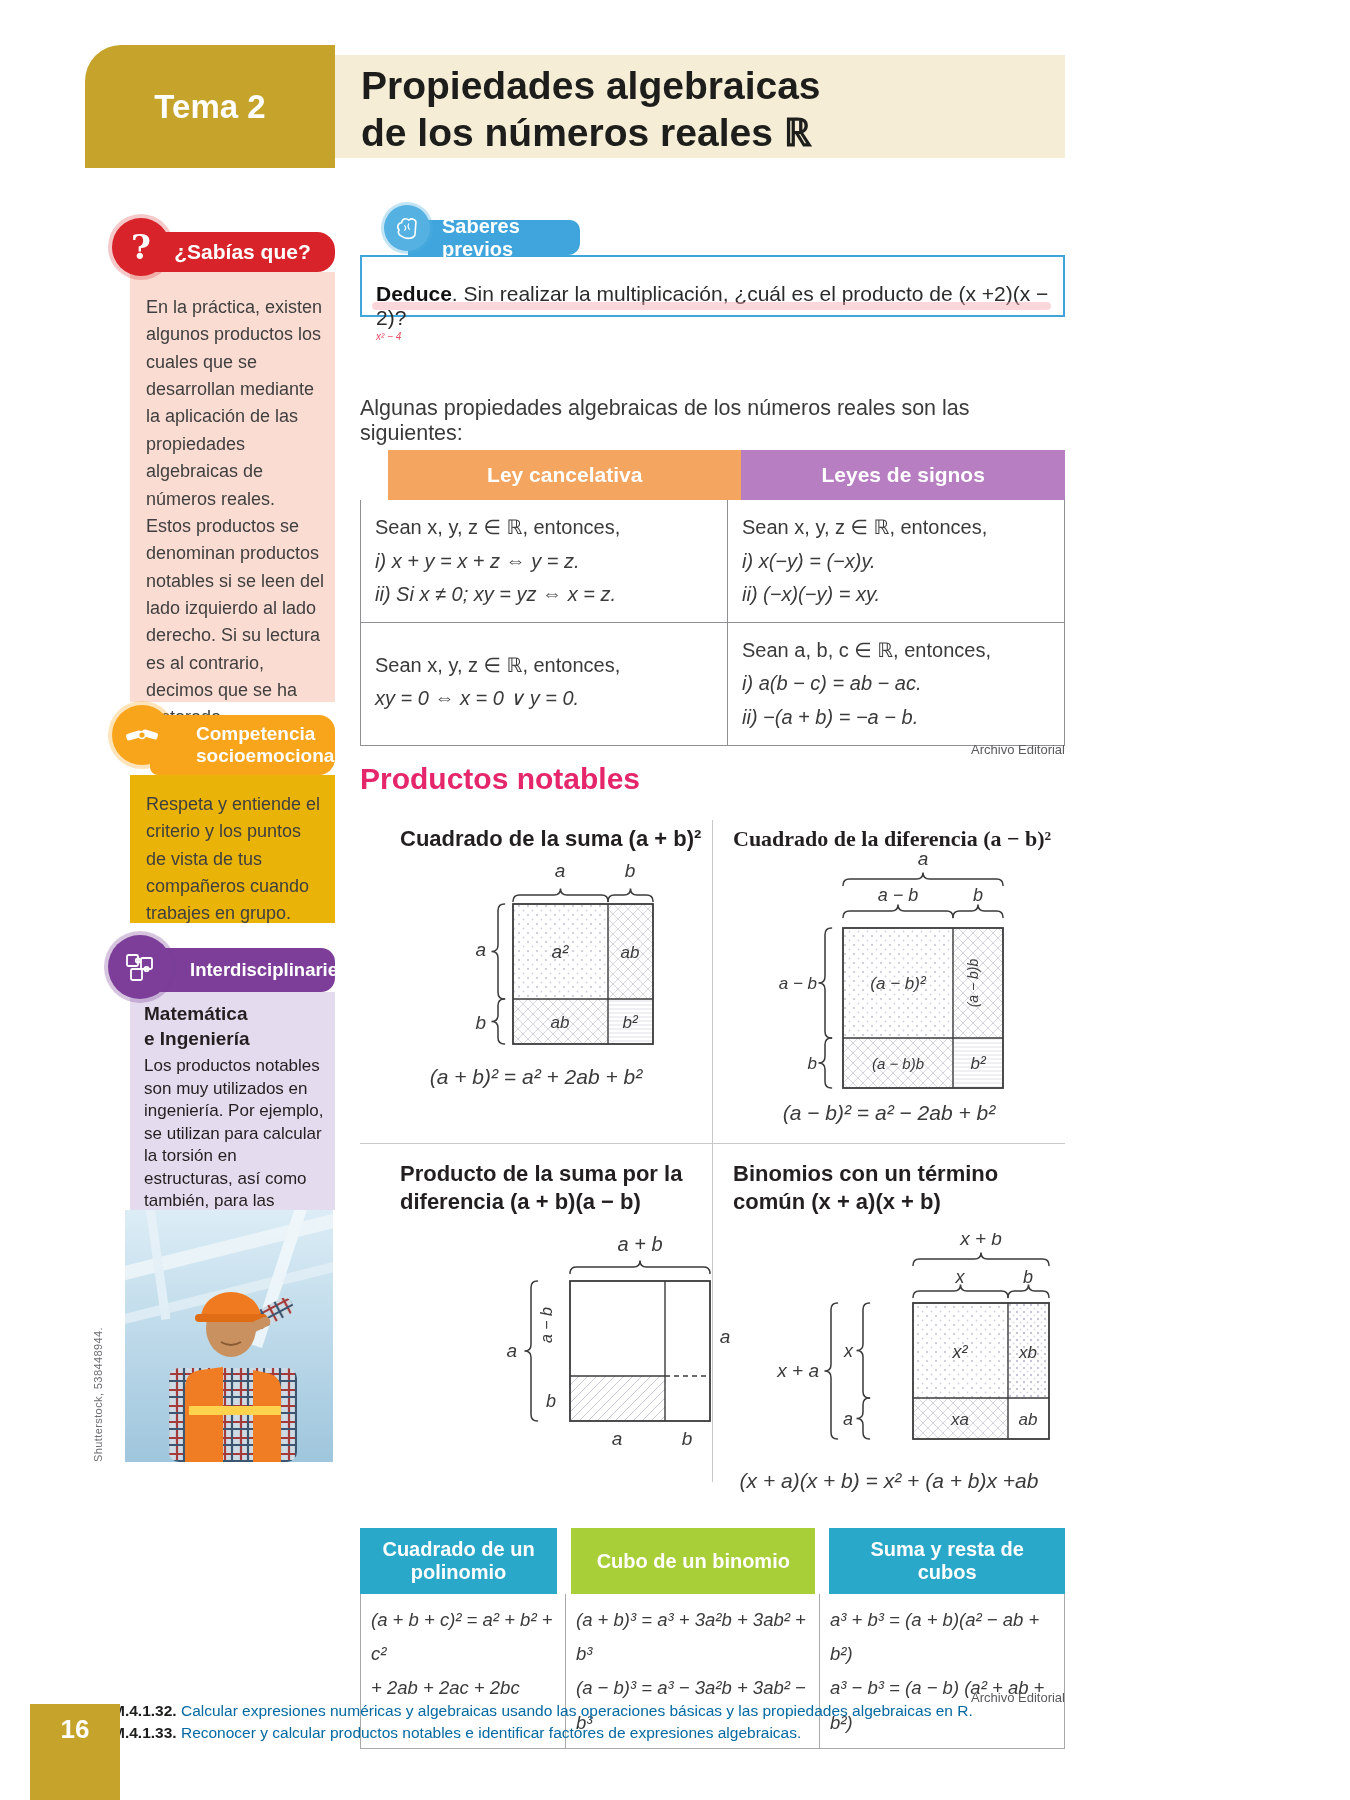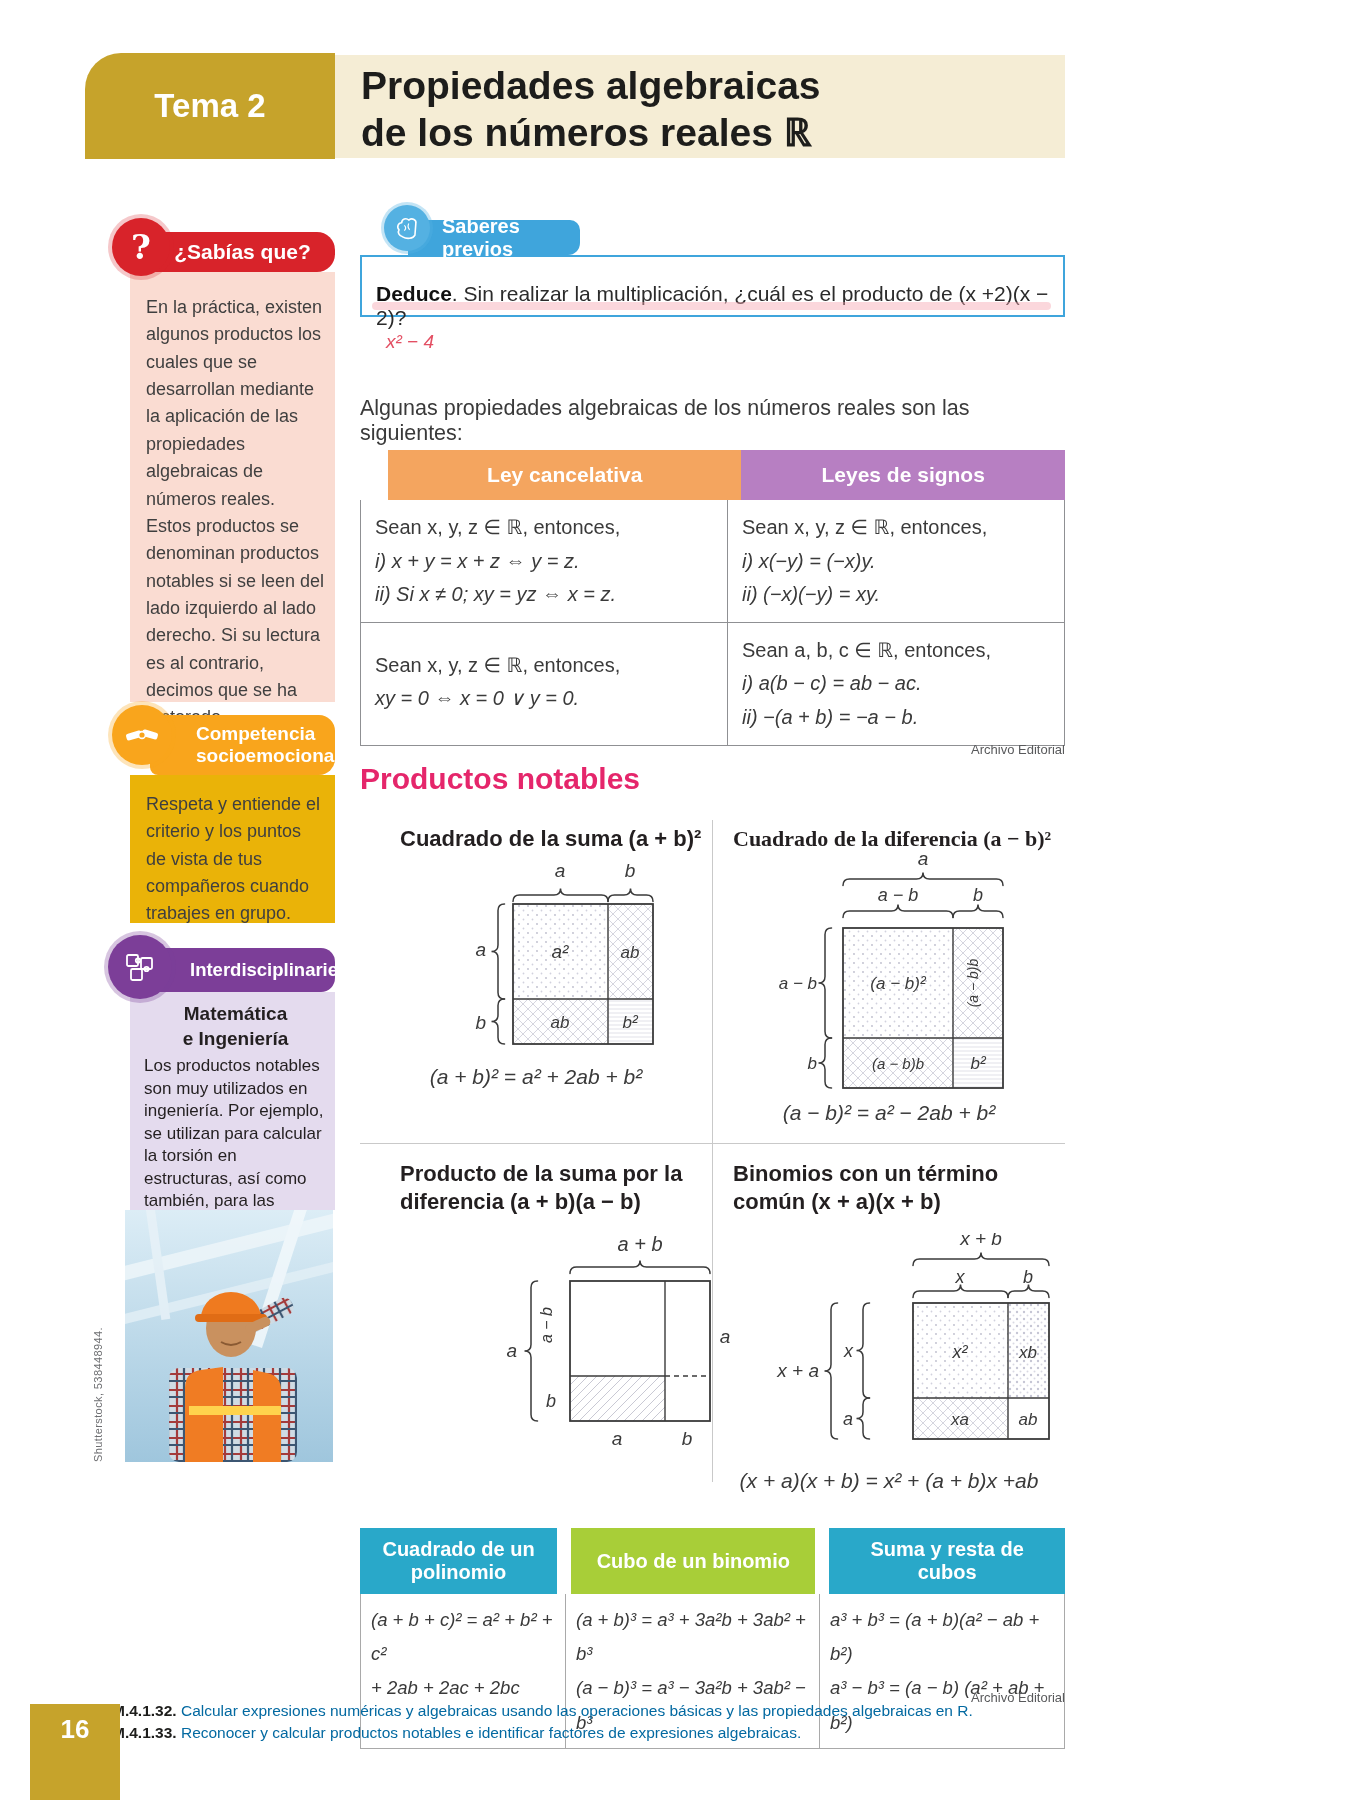--- a/index.html
+++ b/index.html
@@ -1,21 +1,21 @@
 <!DOCTYPE html>
 <html><head>
 <meta charset="utf-8">
 <style>
   * { margin:0; padding:0; box-sizing:border-box; }
   html,body { background:#fff; }
   body { width:1350px; height:1800px; position:relative; font-family:"Liberation Sans",sans-serif; color:#231f20; overflow:hidden; }
   .abs { position:absolute; }
 
   
-  .tema-tab { left:85px; top:53px; width:250px; height:106px; background:#c6a32b; border-radius:36px 0 0 0;
+  .tema-tab { left:85px; top:45px; width:250px; height:123px; background:#c6a32b; border-radius:36px 0 0 0;
               display:flex; align-items:center; justify-content:center; }
   .tema-tab span { color:#fff; font-size:33px; font-weight:bold; }
   .title-band { left:335px; top:55px; width:730px; height:103px; background:#f5edd5; padding:8px 0 0 26px; }
   .title-band div { font-size:39px; font-weight:bold; line-height:1.2; color:#1d1d1b; }
 
   
   .icon-circle { border-radius:50%; display:flex; align-items:center; justify-content:center; z-index:5; }
   .sb-pill { color:#fff; font-weight:bold; display:flex; flex-direction:column; justify-content:center; z-index:3; }
   .side-body { background:#fadcd2; font-size:18px; line-height:1.52; color:#3f3f3f; }
 
@@ -24,35 +24,35 @@
   .sabias-pill  { left:150px; top:232px; width:185px; height:40px; background:#d8232a; border-radius:6px 18px 18px 6px; align-items:center; font-size:21px; }
   .sabias-body  { left:130px; top:272px; width:205px; height:430px; padding:22px 10px 10px 16px; }
 
   .comp-icon { left:112px; top:705px; width:60px; height:60px; background:#f9a51c; box-shadow:0 0 0 4px rgba(249,165,28,.3); }
   .comp-pill { left:150px; top:715px; width:185px; height:60px; background:#f9a51c; border-radius:8px 16px 16px 8px; padding-left:46px; font-size:19px; line-height:1.15; }
   .comp-body { left:130px; top:775px; width:205px; height:148px; background:#fcf0d4; padding:16px 10px 8px 16px; }
 
   .inter-icon { left:108px; top:935px; width:64px; height:64px; background:#7c3e98; box-shadow:0 0 0 4px rgba(124,62,152,.3); }
   .inter-pill { left:148px; top:948px; width:187px; height:44px; background:#7c3e98; border-radius:8px 14px 14px 8px; padding-left:42px; font-size:18.5px; }
   .inter-body { left:130px; top:992px; width:205px; height:218px; background:#e4dbee; padding:10px 8px 6px 14px; font-size:17px; line-height:1.32; }
-  .inter-sub { text-align:center; font-weight:bold; font-size:19px; line-height:1.3; color:#231f20; }
+  .inter-sub { text-align:left; font-weight:bold; font-size:19px; line-height:1.3; color:#231f20; }
   .inter-text { margin-top:4px; }
 
   .photo { left:125px; top:1210px; width:208px; height:252px; }
   .photo-credit { left:92px; top:1280px; height:182px; writing-mode:vertical-rl; transform:rotate(180deg);
                   font-size:11px; color:#6d6e71; letter-spacing:.4px; }
 
   
   .sab-icon { left:384px; top:205px; width:46px; height:46px; background:#54b1e2; box-shadow:0 0 0 3px rgba(84,177,226,.35); }
   .sab-pill { left:408px; top:220px; width:172px; height:35px; background:#3fa5dc; border-radius:8px 10px 12px 0;
               color:#fff; font-weight:bold; font-size:20px; display:flex; align-items:center; padding-left:34px; z-index:3; }
   .deduce-box { left:360px; top:255px; width:705px; height:62px; border:2px solid #3fa5dc; background:#fff; padding:25px 0 0 14px; z-index:2; }
   .deduce-line { font-size:21px; color:#2b2b2b; }
   .deduce-line b { color:#111; }
-  .deduce-ans { font-size:19px; font-style:italic; color:#e34f63; margin-top:1px;margin-left:10px; }
+  .deduce-ans { font-size:10px; font-style:italic; color:#e34f63; margin-top:1px; }
   .smear { position:absolute; left:10px; right:12px; bottom:5px; height:8px; background:rgba(246,166,178,.45); border-radius:4px; }
 
   .intro { left:360px; top:396px; width:705px; font-size:21.5px; color:#3a3a3a; }
 
   
   .ptable { left:360px; top:450px; width:705px; }
   .pt-head { display:flex; height:50px;padding-left:28px; }
   .pt-h { color:#fff; font-weight:bold; font-size:21px; display:flex; align-items:center; justify-content:center; }
   .pt-h.l { width:368px; background:#f4a55f; }
   .pt-h.r { width:337px; background:#b77fc2; }

